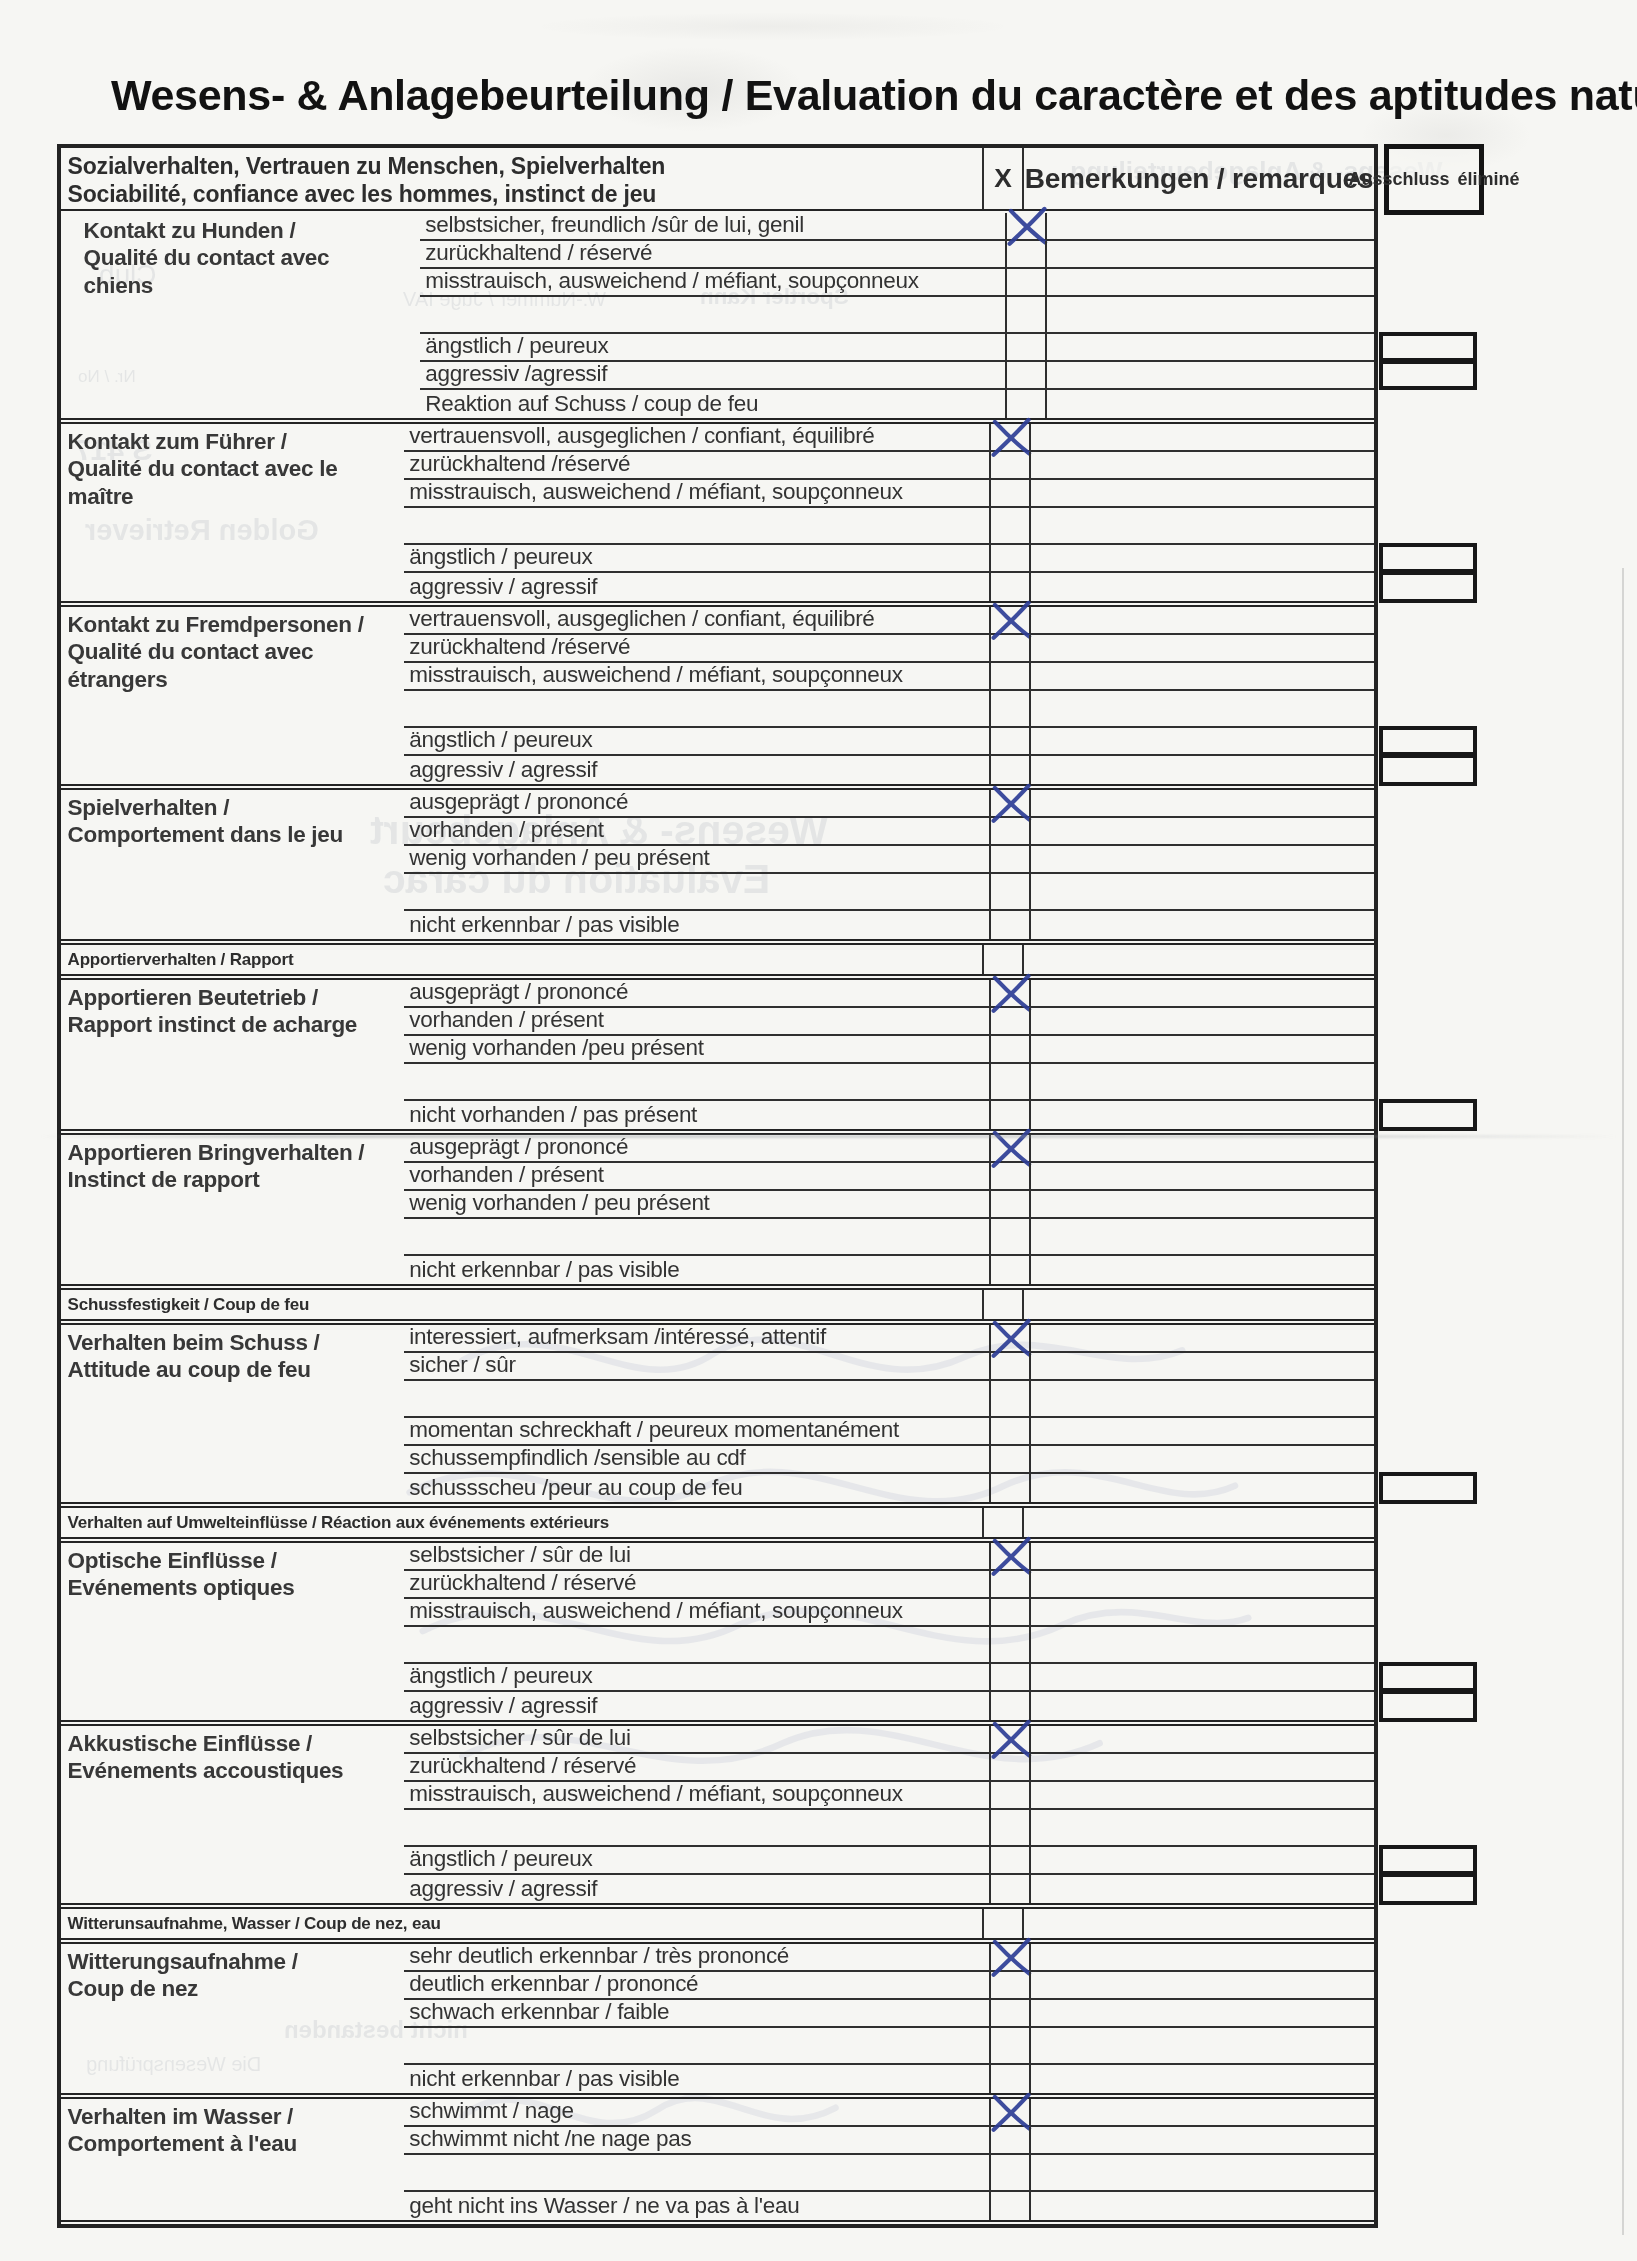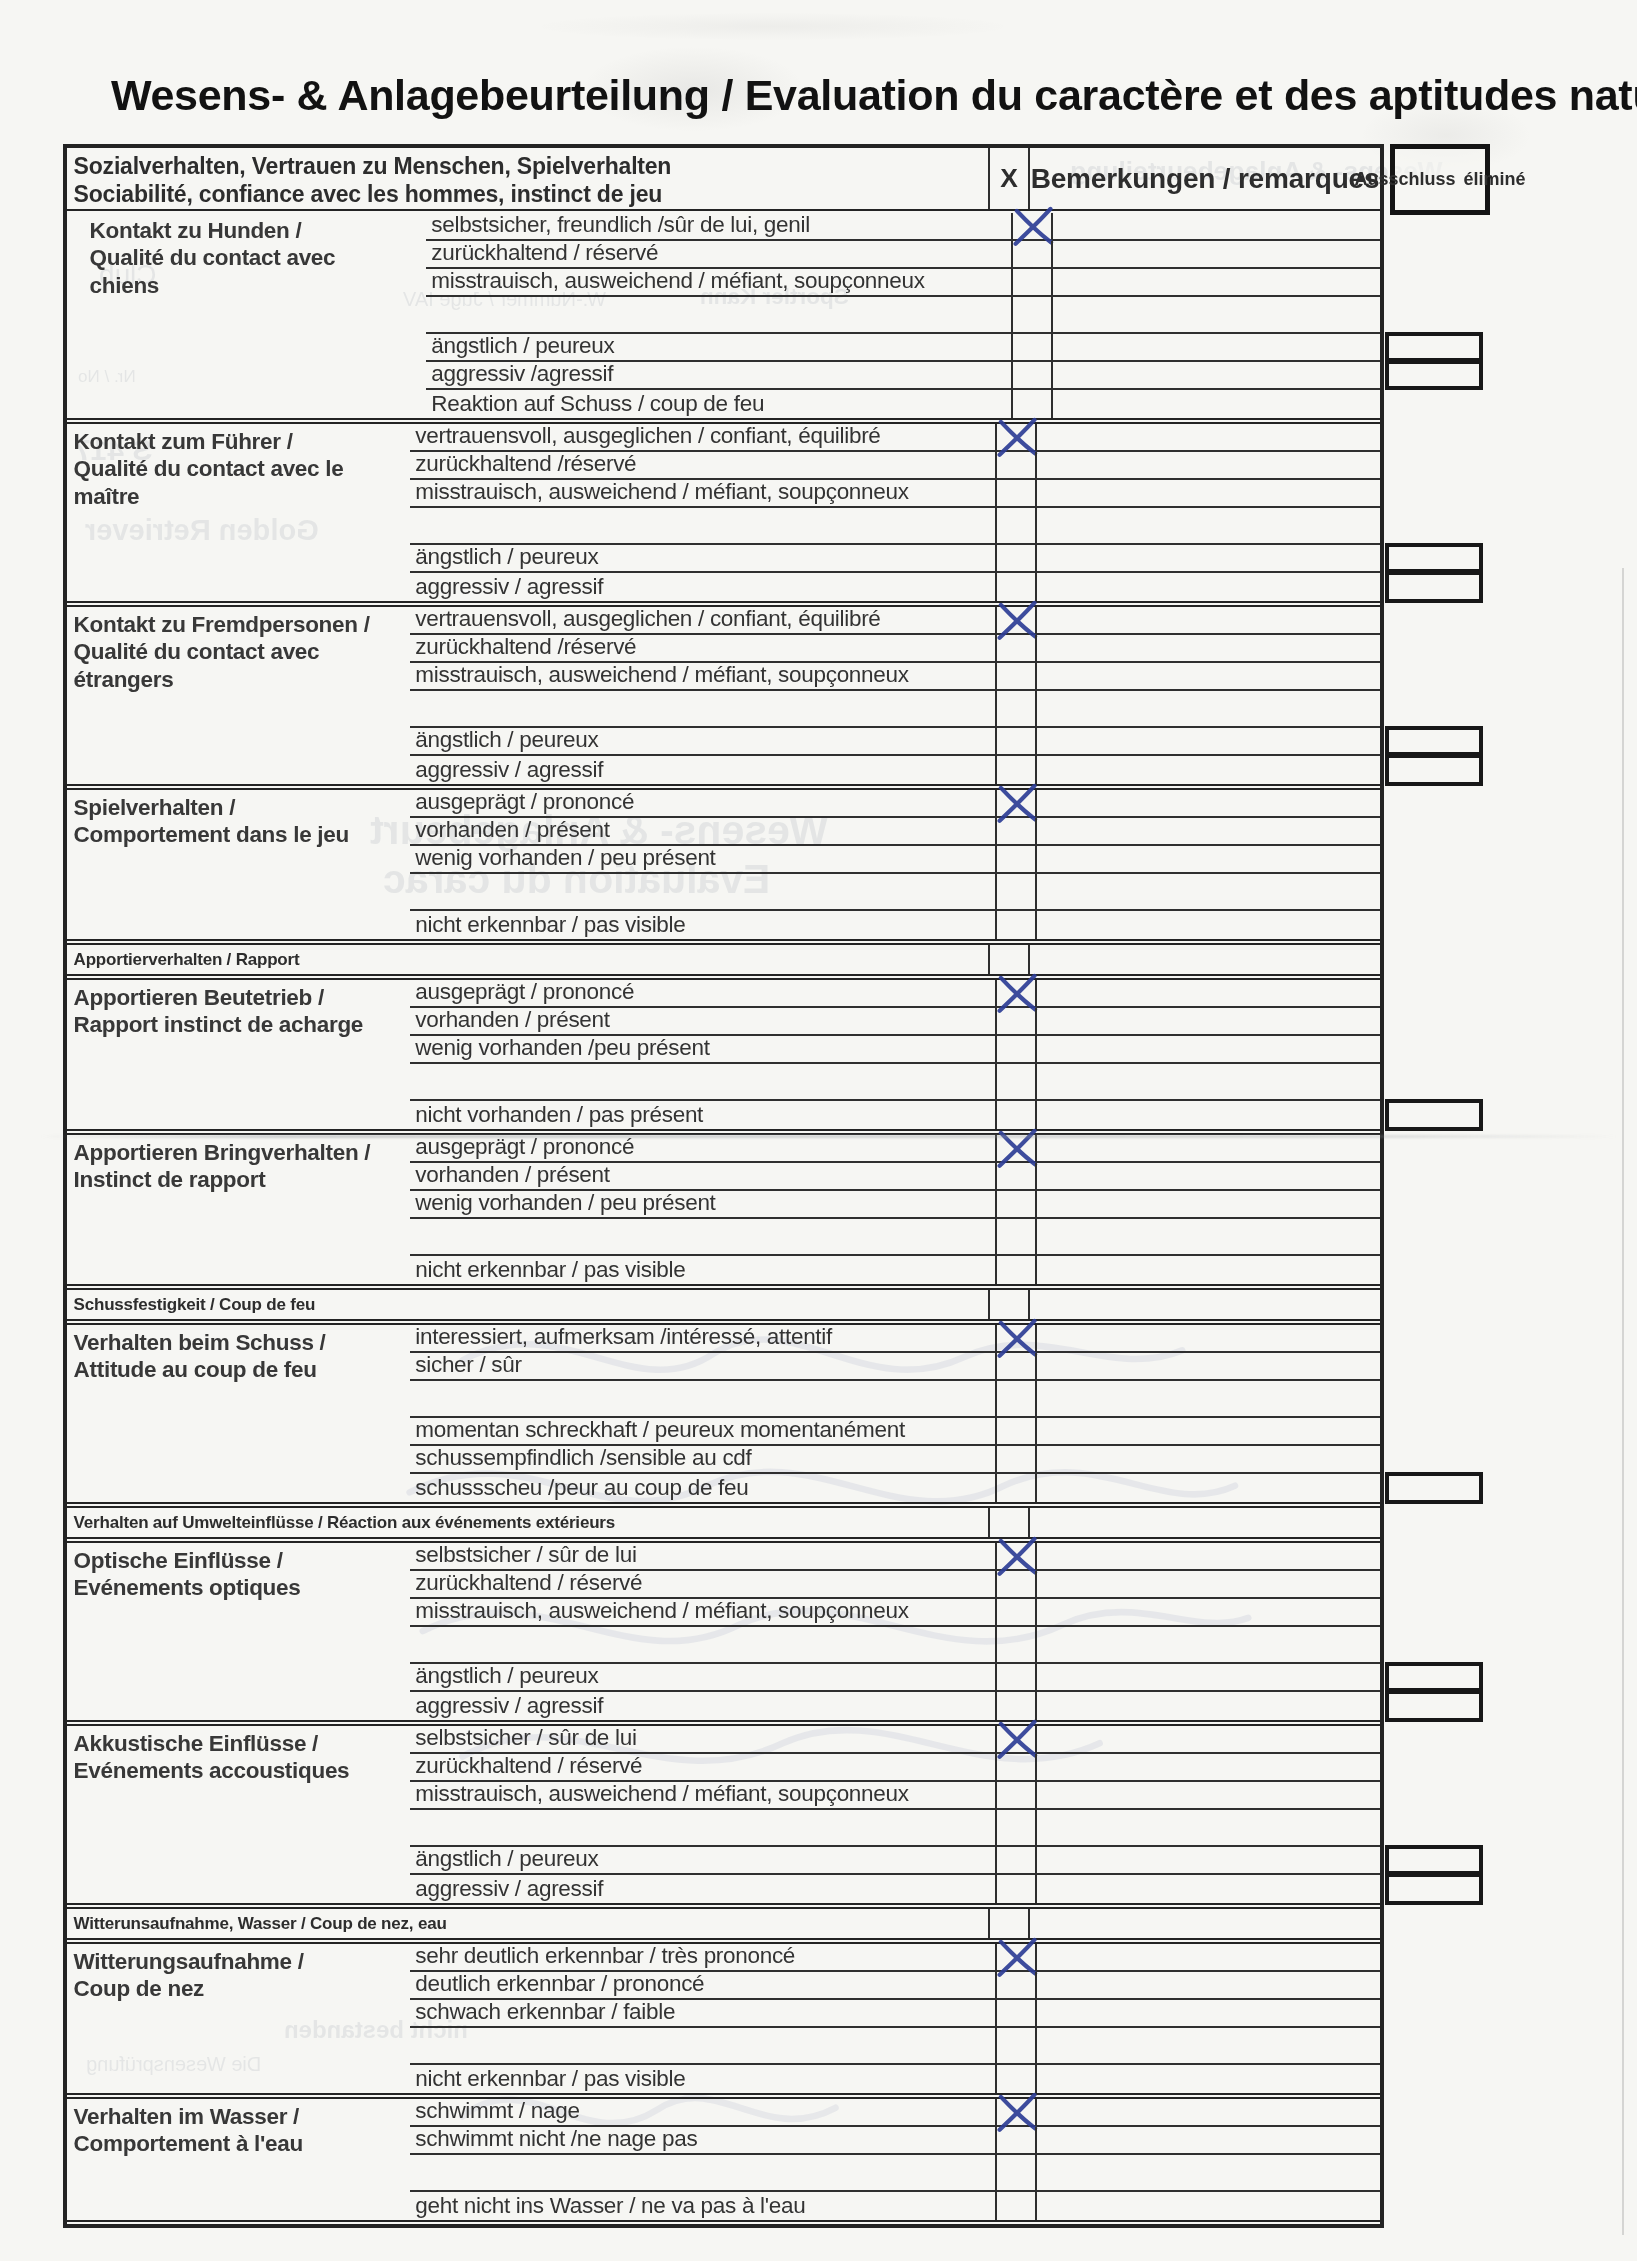--- a/index.html
+++ b/index.html
@@ -21,21 +21,21 @@
     background:radial-gradient(ellipse at center, rgba(120,120,120,.07), transparent 75%);}
 
   .title{
     position:absolute;left:111px;top:71px;
     font-size:43px;font-weight:700;letter-spacing:-0.3px;
     color:#121212;white-space:nowrap;
   }
 
   
   .ftable{
-    position:absolute;left:63px;top:144px;width:1321px;
+    position:absolute;left:57px;top:144px;width:1321px;
     border:4px solid #232323;
     box-sizing:border-box;
     background:transparent;
   }
   .header-row{
     position:relative;
     display:flex;height:63px;box-sizing:border-box;
     border-bottom:2.6px solid #242424;margin-bottom:2px;
   }
   .hdr-main{width:921px;box-sizing:border-box;padding:4px 0 0 6.6px;}

